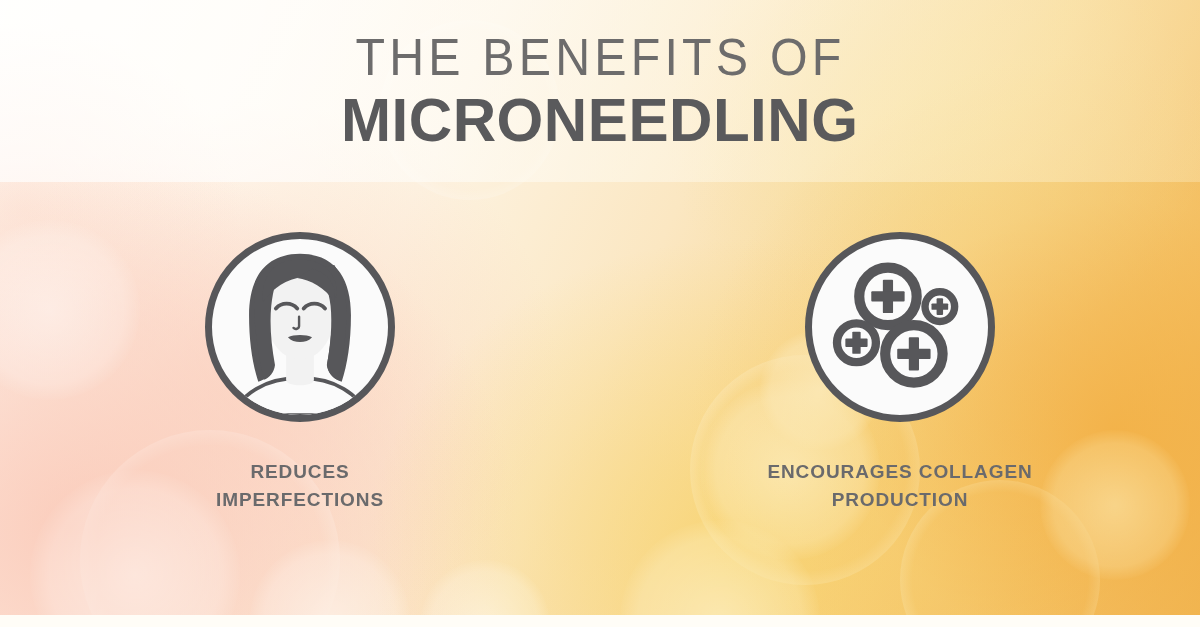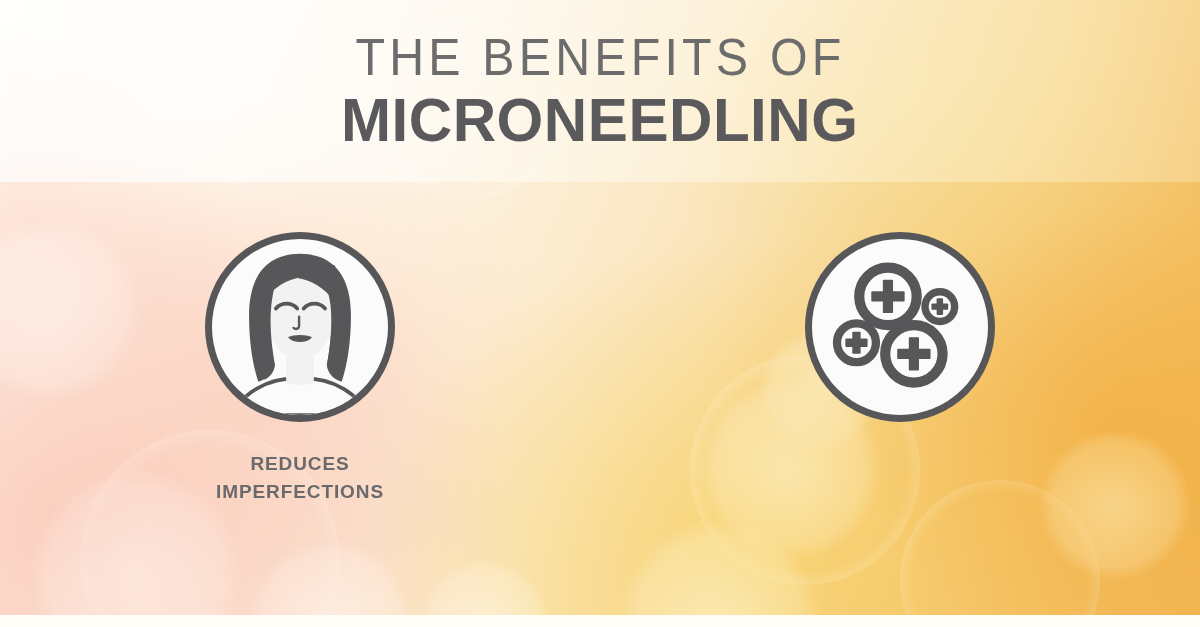--- a/index.html
+++ b/index.html
@@ -91,20 +91,21 @@
 
   
   .benefits {
     position:absolute; left:0; top:182px; width:1200px; height:445px;
     display:flex; z-index:5;
   }
   .benefit {
     flex:1 1 0;
     display:flex; flex-direction:column; align-items:center;
     padding-top:50px;
+    gap:8px;
   }
   .icon-circle {
     width:190px; height:190px;
     border-radius:50%;
     border:7px solid #57575a;
     background:#fbfbfb;
     position:relative;
     overflow:hidden;
     flex:0 0 auto;
   }
@@ -206,17 +207,19 @@
             <rect x="92" y="118.5" width="36" height="11" rx="1"></rect>
 
             <rect x="43.5" y="100" width="9" height="24" rx="1"></rect>
             <rect x="36" y="107.5" width="24" height="9" rx="1"></rect>
 
             <rect x="134.5" y="64" width="7" height="18" rx="1"></rect>
             <rect x="129" y="69.5" width="18" height="7" rx="1"></rect>
           </g>
         </svg>
       </div>
+      <div class="caption">ENCOURAGES COLLAGEN
+PRODUCTION</div>
     </div>
 
 
   </div>
 </div>
 
 </body></html>

